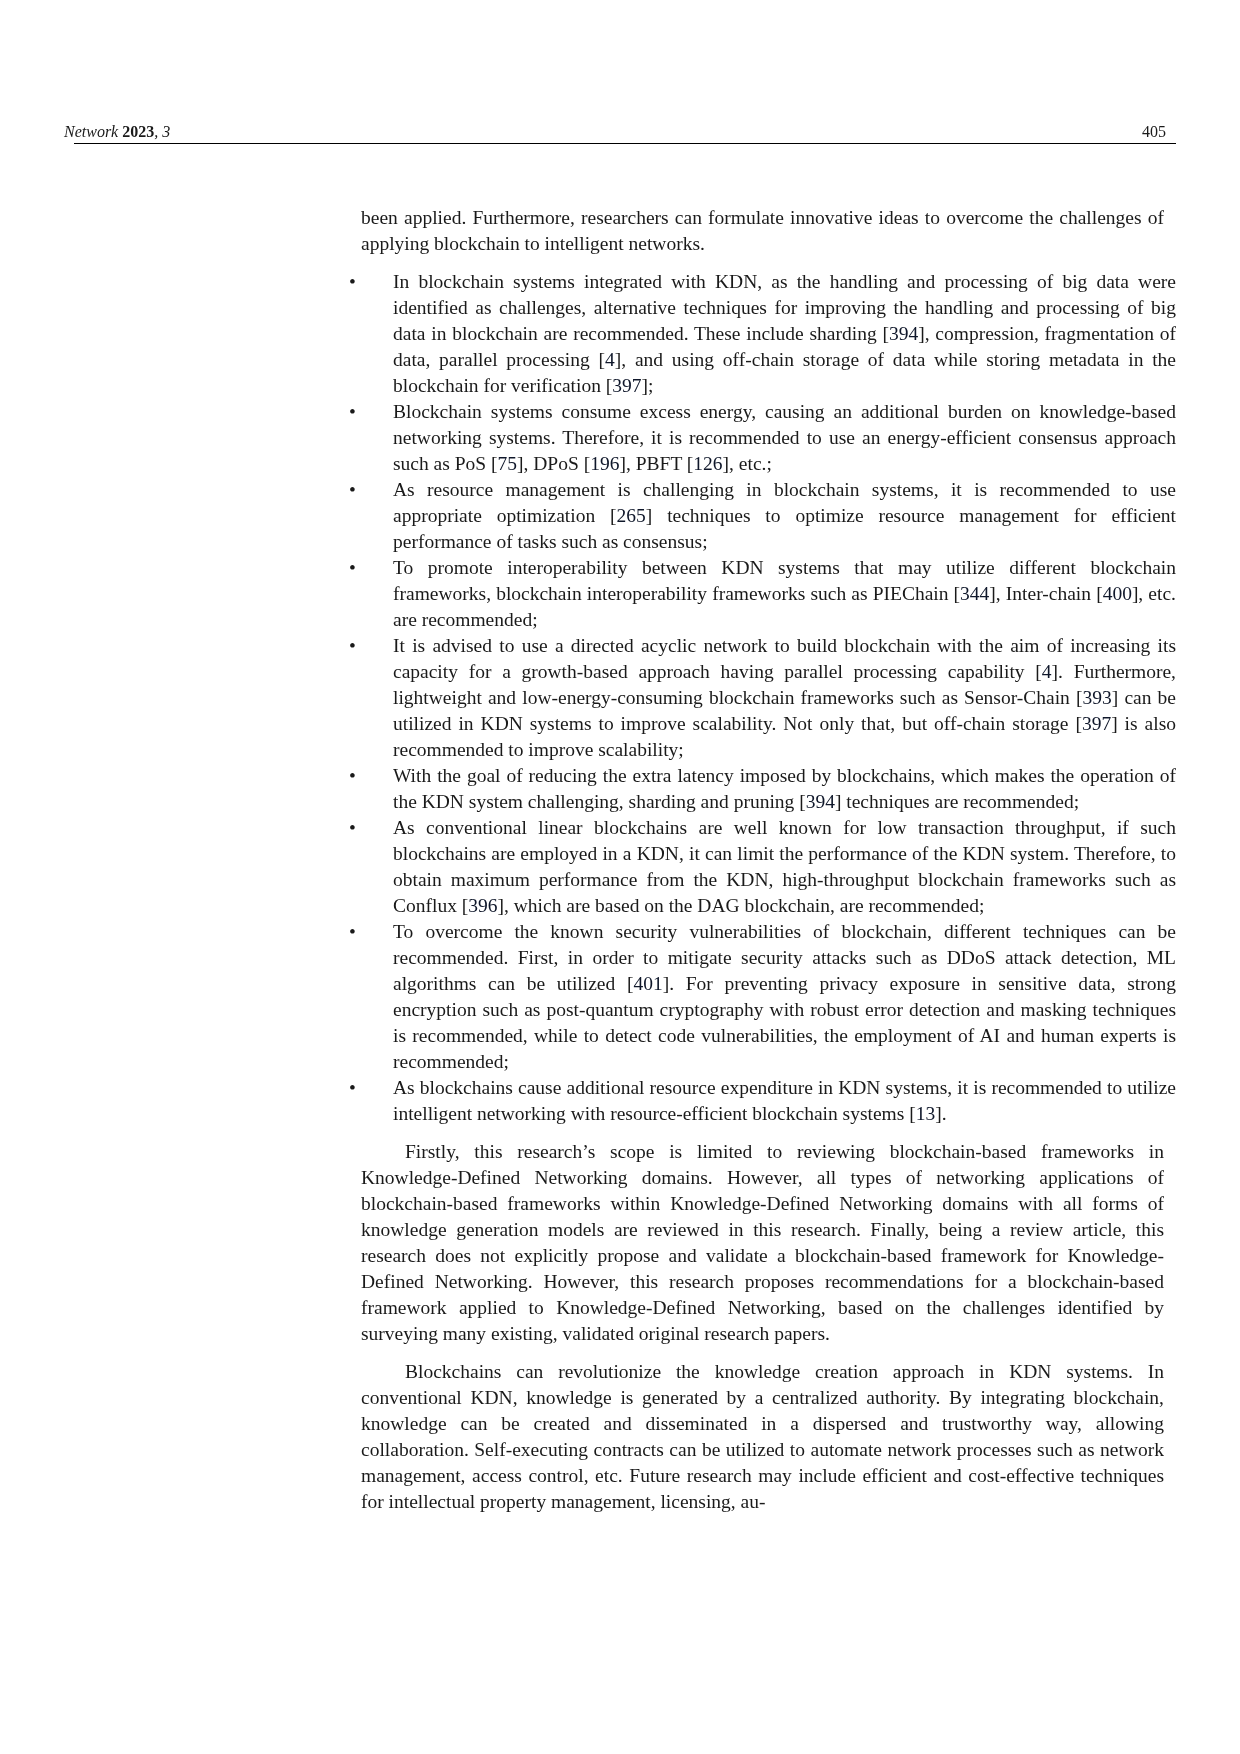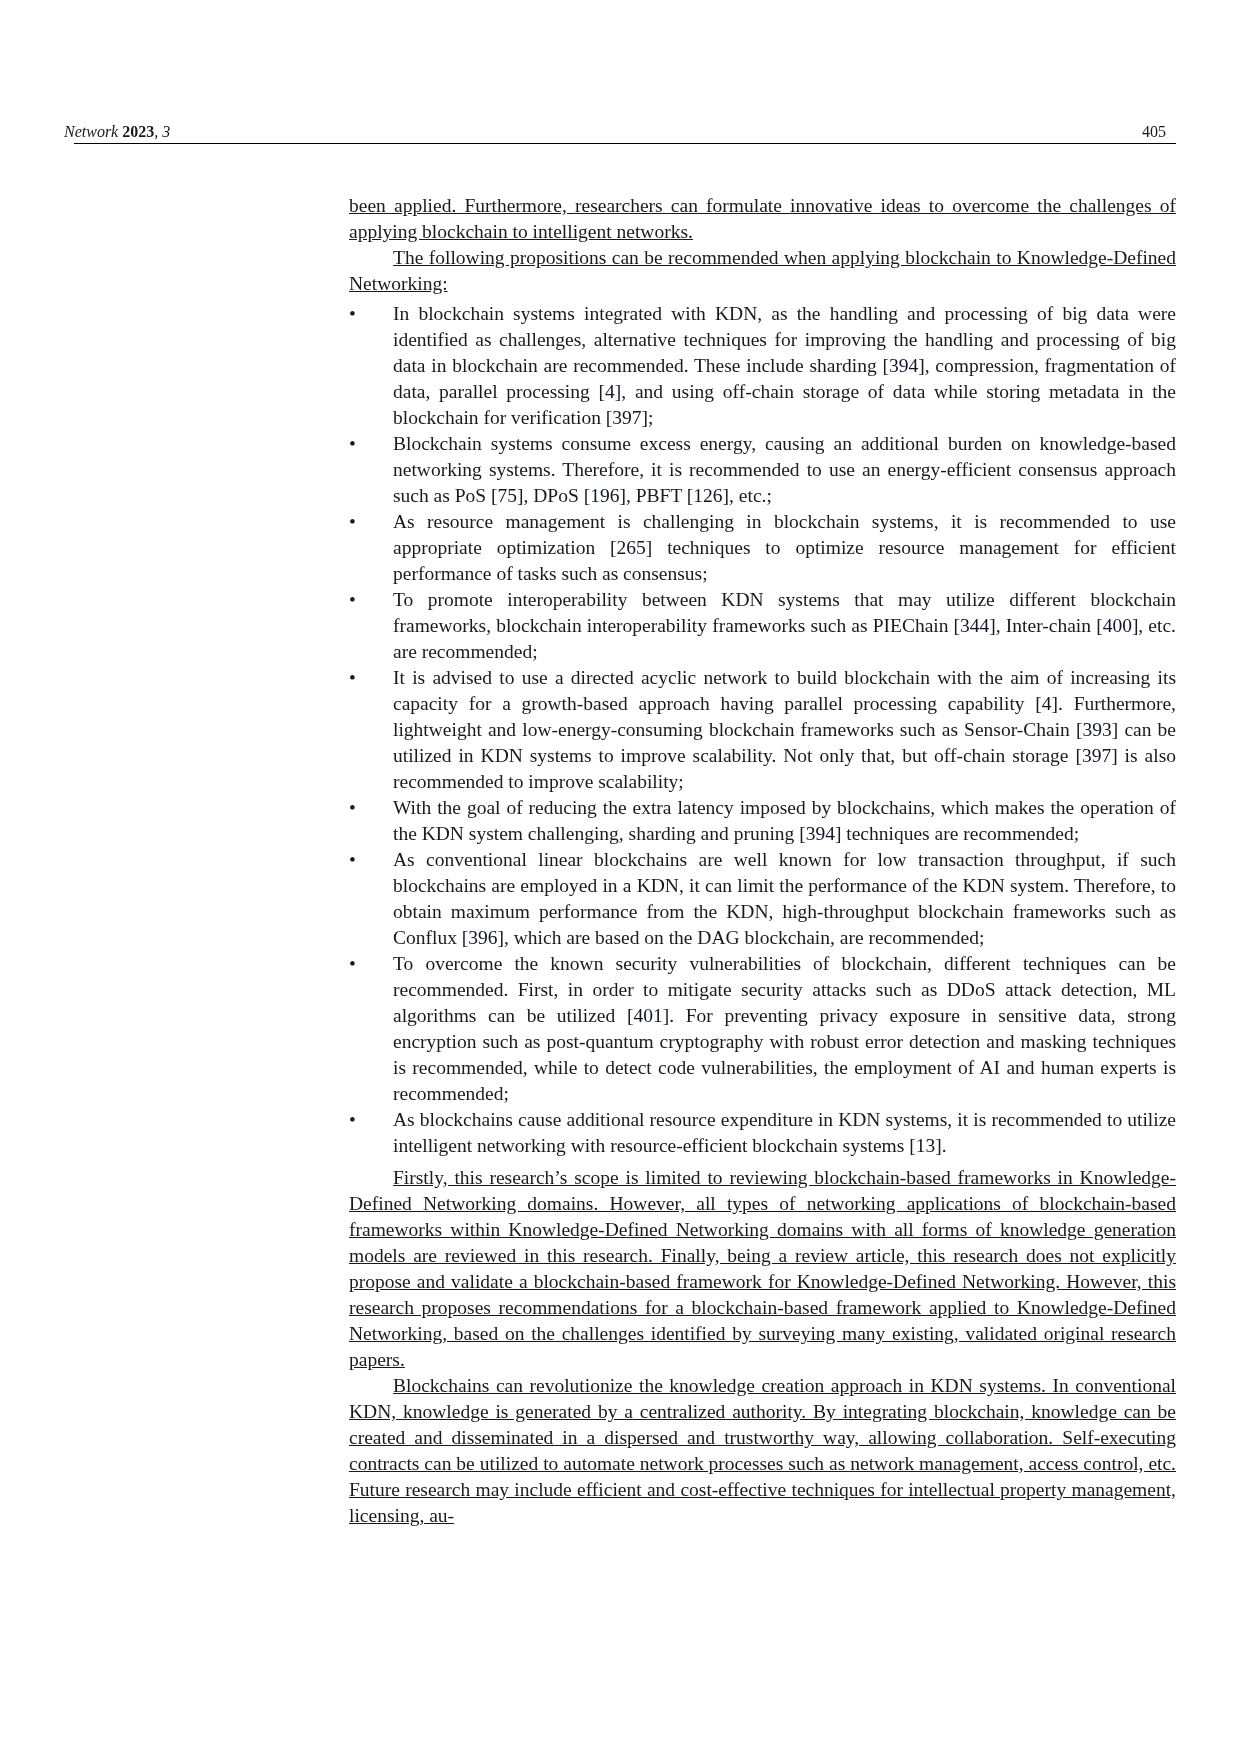--- a/index.html
+++ b/index.html
@@ -3,39 +3,38 @@
 <meta charset="utf-8">
 <style>
   html, body { margin: 0; padding: 0; background: #ffffff; }
   body { width: 1240px; height: 1754px; position: relative; font-family: "Liberation Serif", "DejaVu Serif", serif; color: #1a1a1a; }
   .header { position: absolute; left: 64px; top: 108px; width: 1102px; height: 30px; font-size: 16px; margin-top: 9px; }
   .header .journal { position: absolute; left: 0; top: 6px; font-style: italic; }
   .header .journal b { font-style: normal; font-weight: bold; }
   .header .page { position: absolute; right: 0; top: 6px; }
   .rule { position: absolute; left: 74px; top: 143px; width: 1102px; height: 1px; background: #000; }
   .main { position: absolute; left: 349px; top: 193px; width: 827px; font-size: 19.5px; line-height: 26px; text-align: justify; }
-  .main p { margin: 0; text-decoration: underline; }
+  .main p { margin: 12px; }
   .indent { text-indent: 44px; }
   ul.props { list-style: none; margin: 4px 0 6px 0; padding: 0; }
   ul.props li { position: relative; padding-left: 44px; }
   ul.props li .bullet { position: absolute; left: 0; top: 0; }
   .ref { color: #0f172a; }
 </style>
 </head>
 <body>
 
 <div class="header">
   <span class="journal"><span>Network</span> <b>2023</b>, <span>3</span></span>
   <span class="page">405</span>
 </div>
 <div class="rule"></div>
 
 <div class="main">
   <p>been applied. Furthermore, researchers can formulate innovative ideas to overcome the challenges of applying blockchain to intelligent networks.</p>
-  <p class="indent">The following propositions can be recommended when applying blockchain to Knowledge-Defined Networking:</p>
   <ul class="props" id="props">
       <li><span class="bullet">•</span>In blockchain systems integrated with KDN, as the handling and processing of big data were identified as challenges, alternative techniques for improving the handling and processing of big data in blockchain are recommended. These include sharding [<a class="ref">394</a>], compression, fragmentation of data, parallel processing [<a class="ref">4</a>], and using off-chain storage of data while storing metadata in the blockchain for verification [<a class="ref">397</a>];</li>
       <li><span class="bullet">•</span>Blockchain systems consume excess energy, causing an additional burden on knowledge-based networking systems. Therefore, it is recommended to use an energy-efficient consensus approach such as PoS [<a class="ref">75</a>], DPoS [<a class="ref">196</a>], PBFT [<a class="ref">126</a>], etc.;</li>
       <li><span class="bullet">•</span>As resource management is challenging in blockchain systems, it is recommended to use appropriate optimization [<a class="ref">265</a>] techniques to optimize resource management for efficient performance of tasks such as consensus;</li>
       <li><span class="bullet">•</span>To promote interoperability between KDN systems that may utilize different blockchain frameworks, blockchain interoperability frameworks such as PIEChain [<a class="ref">344</a>], Inter-chain [<a class="ref">400</a>], etc. are recommended;</li>
       <li><span class="bullet">•</span>It is advised to use a directed acyclic network to build blockchain with the aim of increasing its capacity for a growth-based approach having parallel processing capability [<a class="ref">4</a>]. Furthermore, lightweight and low-energy-consuming blockchain frameworks such as Sensor-Chain [<a class="ref">393</a>] can be utilized in KDN systems to improve scalability. Not only that, but off-chain storage [<a class="ref">397</a>] is also recommended to improve scalability;</li>
       <li><span class="bullet">•</span>With the goal of reducing the extra latency imposed by blockchains, which makes the operation of the KDN system challenging, sharding and pruning [<a class="ref">394</a>] techniques are recommended;</li>
       <li><span class="bullet">•</span>As conventional linear blockchains are well known for low transaction throughput, if such blockchains are employed in a KDN, it can limit the performance of the KDN system. Therefore, to obtain maximum performance from the KDN, high-throughput blockchain frameworks such as Conflux [<a class="ref">396</a>], which are based on the DAG blockchain, are recommended;</li>
       <li><span class="bullet">•</span>To overcome the known security vulnerabilities of blockchain, different techniques can be recommended. First, in order to mitigate security attacks such as DDoS attack detection, ML algorithms can be utilized [<a class="ref">401</a>]. For preventing privacy exposure in sensitive data, strong encryption such as post-quantum cryptography with robust error detection and masking techniques is recommended, while to detect code vulnerabilities, the employment of AI and human experts is recommended;</li>
       <li><span class="bullet">•</span>As blockchains cause additional resource expenditure in KDN systems, it is recommended to utilize intelligent networking with resource-efficient blockchain systems [<a class="ref">13</a>].</li>

